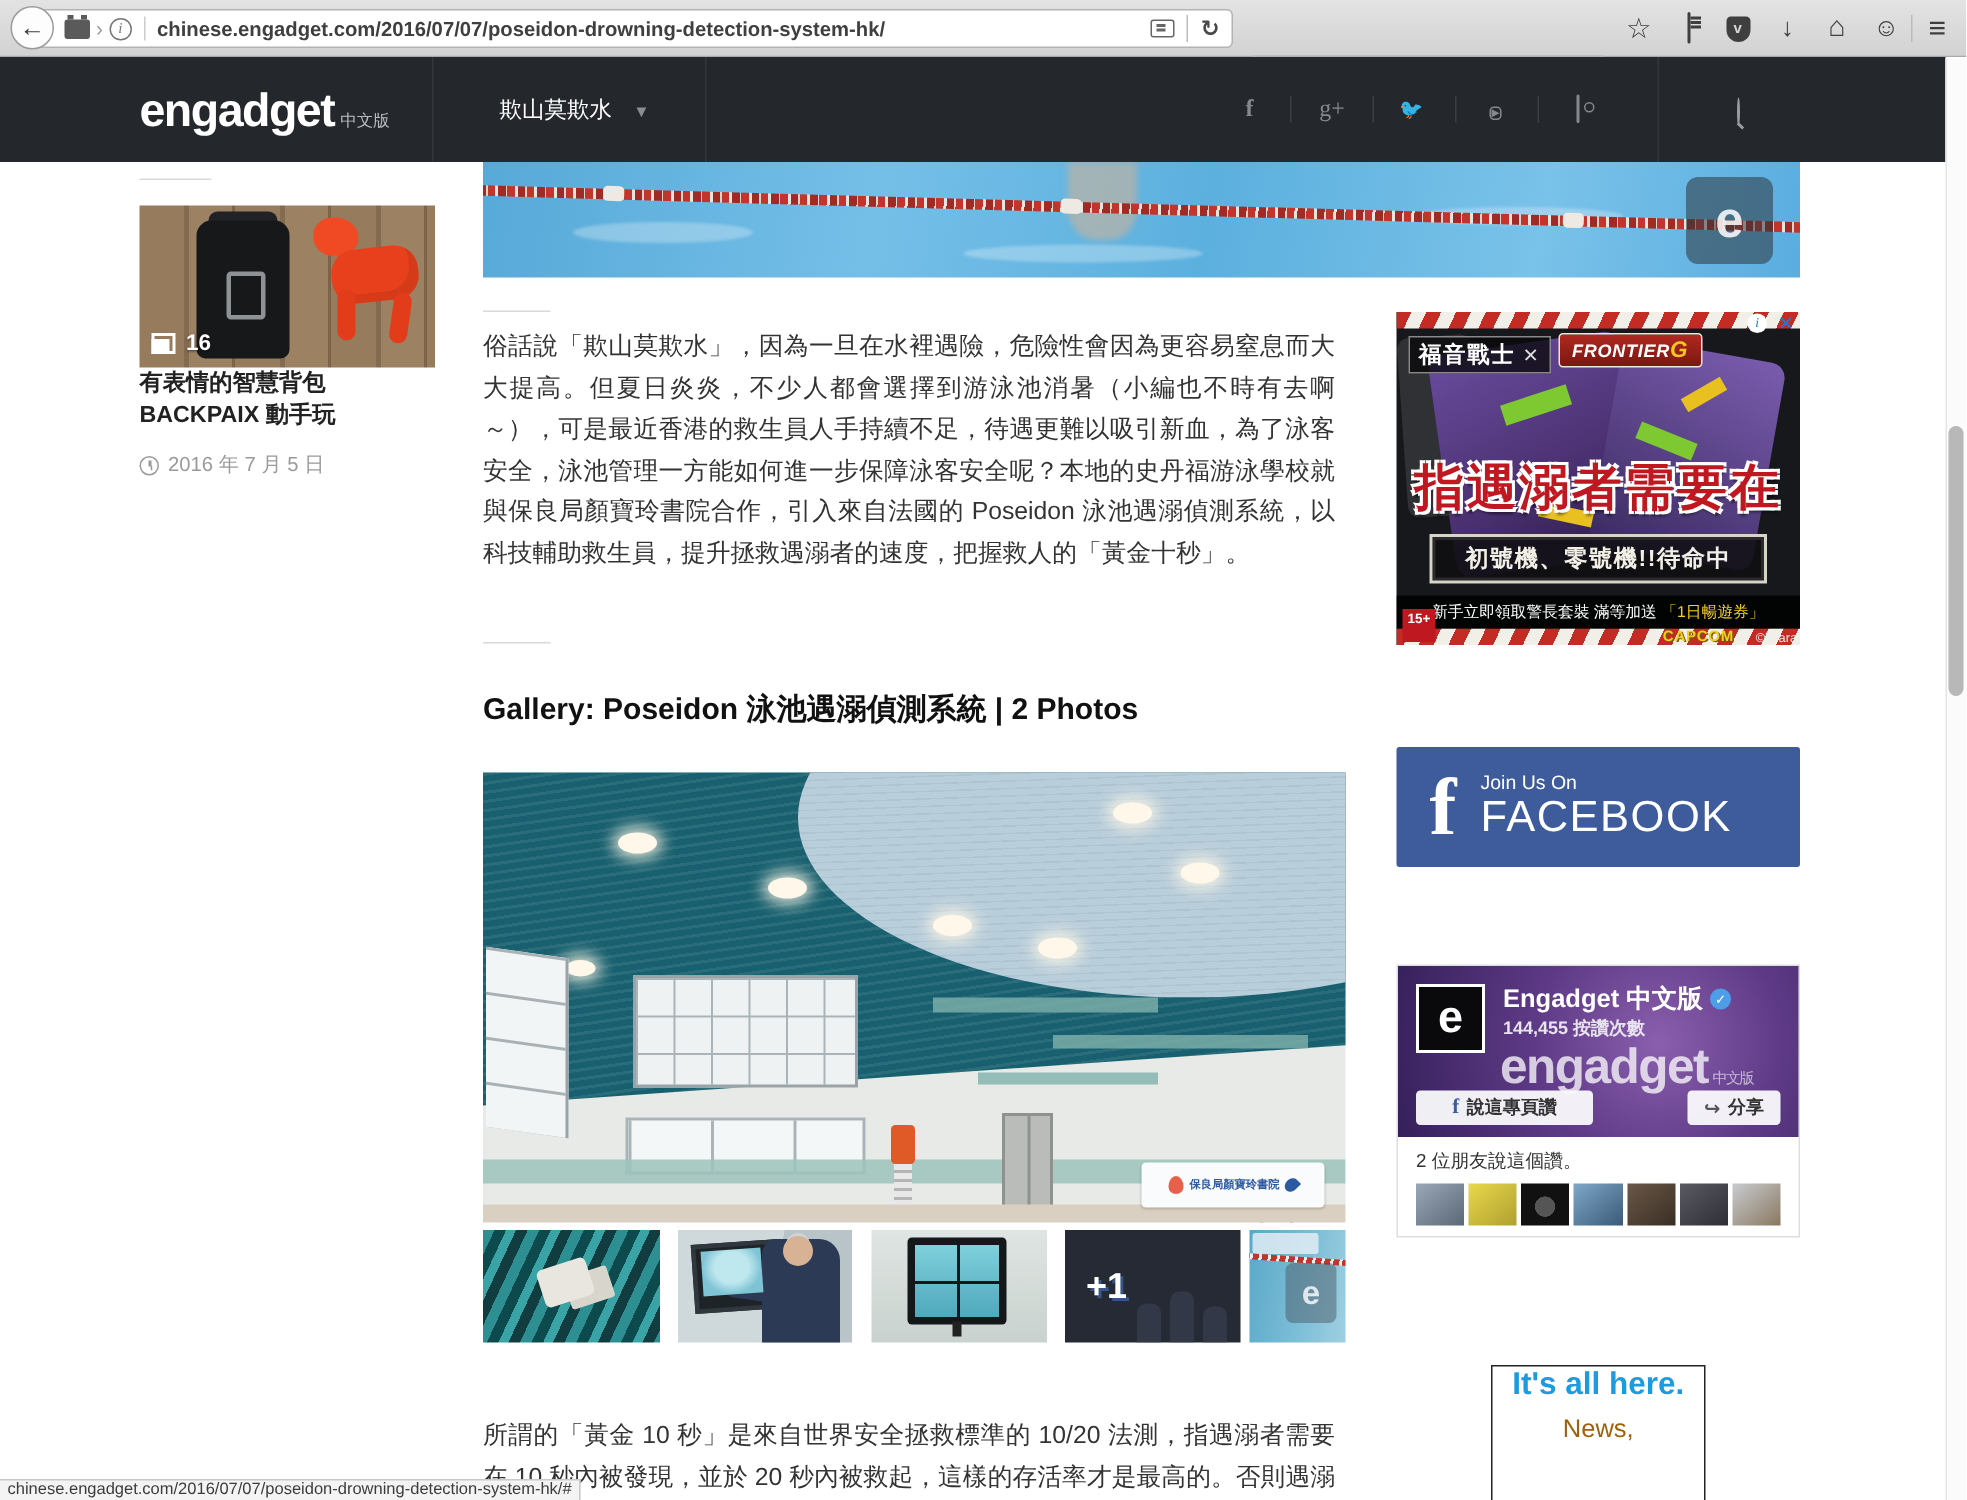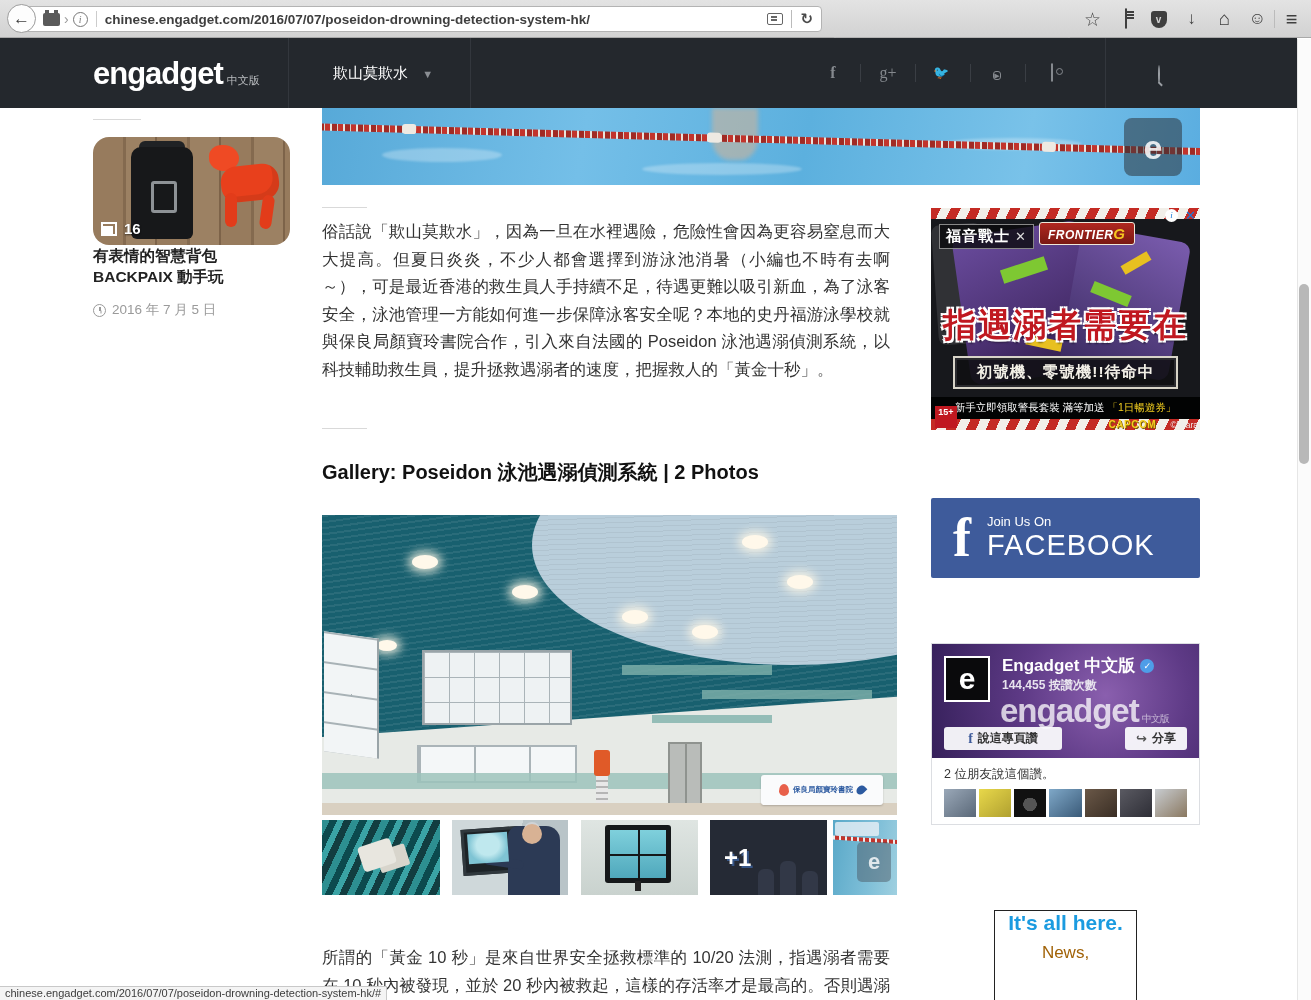--- a/index.html
+++ b/index.html
@@ -56,21 +56,21 @@
   .ig-box { width:15px; height:15px; border:1.5px solid #85898e; border-radius:3px; margin:3px auto 0; position:relative; }
   .ig-box::after { content:""; position:absolute; left:3.5px; top:3.5px; width:5px; height:5px; border:1.5px solid #85898e; border-radius:50%; }
   .hd-search { position:absolute; left:1158px; top:28px; }
   .hd-search .mag { width:12px; height:12px; border-color:#9a9ea3; }
   .hd-search .mag::after { background:#9a9ea3; }
 
   
   .lrail-line { position:absolute; left:93px; top:119px; width:48px; height:1px; background:#d9d9d9; }
   .card { position:absolute; left:93px; top:137px; width:197px; }
   .card-img { position:relative; width:197px; height:108px; overflow:hidden;
-    background:repeating-linear-gradient(90deg,#977b5d 0 30px,#846a4f 30px 33px,#9c8163 33px 62px,#7d6349 62px 64px);border-radius:16px; }
+    background:repeating-linear-gradient(90deg,#977b5d 0 30px,#846a4f 30px 33px,#9c8163 33px 62px,#7d6349 62px 64px); }
   .bp-body { position:absolute; left:38px; top:10px; width:62px; height:92px; background:#17181a; border-radius:10px 10px 6px 6px; }
   .bp-body::after { content:""; position:absolute; left:20px; top:34px; width:20px; height:26px; border:3px solid #8e9296; border-radius:3px; }
   .bp-top { position:absolute; left:46px; top:4px; width:46px; height:12px; background:#202225; border-radius:6px; }
   .dog-body { position:absolute; left:128px; top:28px; width:58px; height:36px; background:#e8401c; border-radius:16px; transform:rotate(-6deg); box-shadow:inset -6px -6px 0 rgba(0,0,0,.08); }
   .dog-head { position:absolute; left:116px; top:8px; width:30px; height:26px; background:#ef4a24; border-radius:45% 55% 50% 50%; }
   .dog-leg  { position:absolute; width:12px; height:34px; background:#e23c1a; border-radius:6px; }
   .photo-badge { position:absolute; left:8px; bottom:8px; display:flex; align-items:center; gap:7px; }
   .stack-ic { position:relative; width:16px; height:14px; }
   .stack-ic::before { content:""; position:absolute; left:0; bottom:0; width:12px; height:10px; background:#fff; }
   .stack-ic::after { content:""; position:absolute; right:0; top:0; width:12px; height:10px; border:2px solid #fff; }

